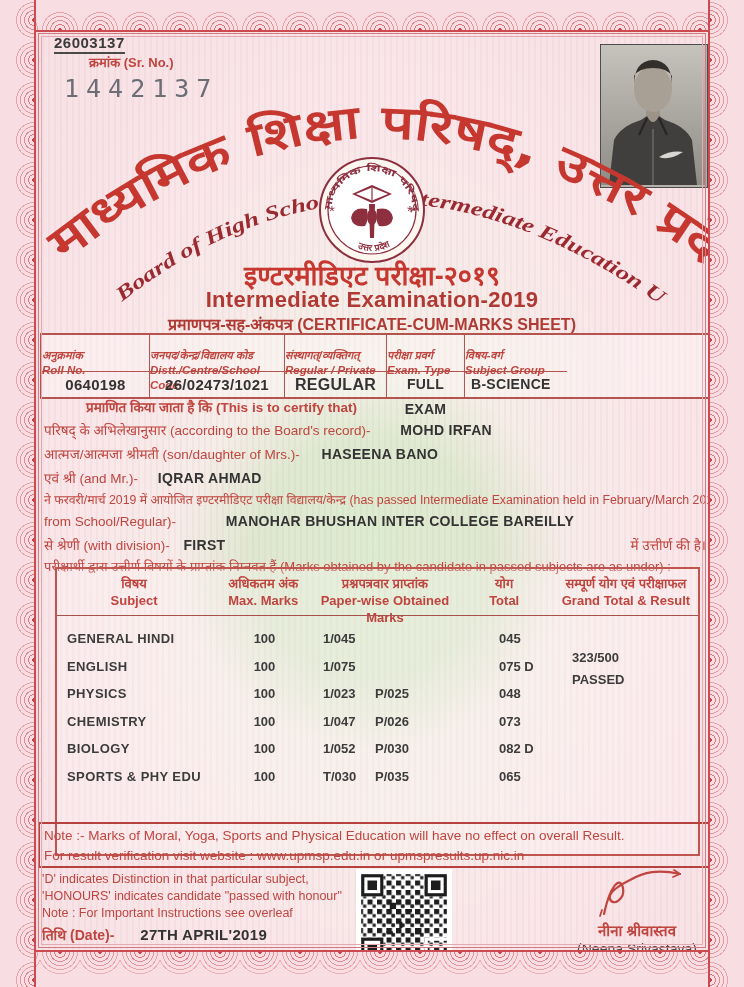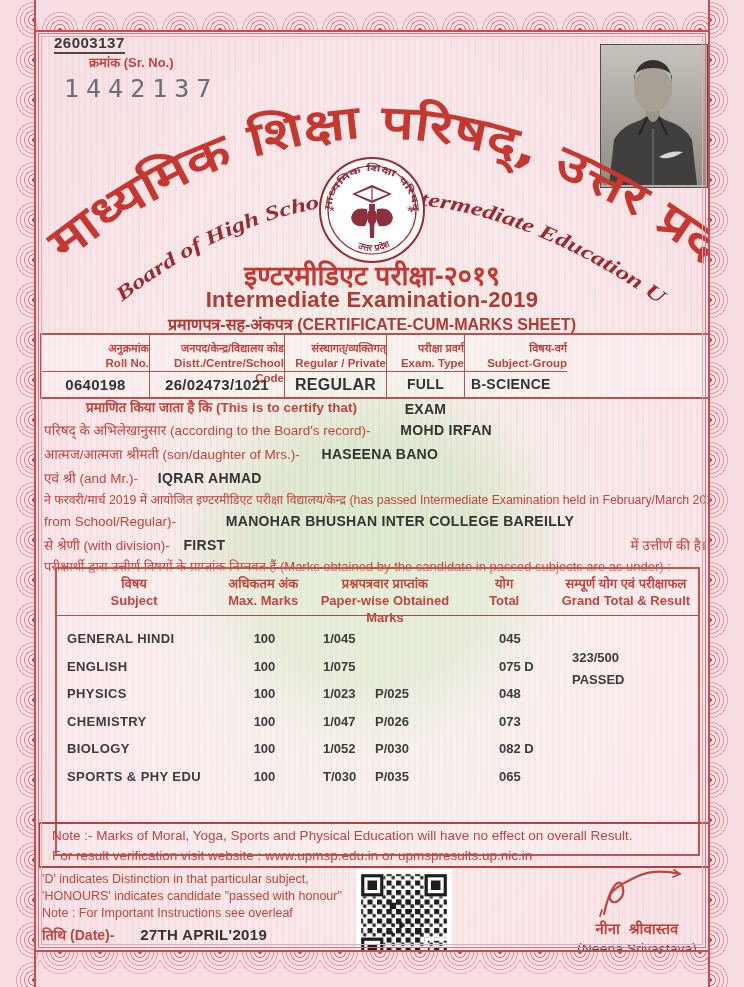--- a/index.html
+++ b/index.html
@@ -36,21 +36,21 @@
   .photo{left:600px;top:44px;width:106px;height:142px;border:1px solid #4c4c4c;background:#b5b2ab;}
   .arc-svg{left:0;top:0;width:744px;height:340px;}
   .exam-hi{left:0;top:256px;width:744px;text-align:center;font-size:27px;font-weight:bold;color:#c5372f;}
   .exam-en{left:0;top:287px;width:744px;text-align:center;font-size:22px;font-weight:bold;color:#b03a33;letter-spacing:.3px;}
   .doc-title{left:0;top:313px;width:744px;text-align:center;font-size:16px;font-weight:bold;color:#b03a33;}
   .emblem{left:317px;top:154px;width:110px;height:112px;}
   
   .info-table{left:40px;top:333px;width:671px;display:flex;border:2px solid #b5544f;background:rgba(255,252,252,.35);}
   .info-col{border-left:1px solid #b5544f;flex:0 0 auto;box-sizing:border-box;}
   .info-col:first-child{border-left:none;}
-  .info-head{height:37px;border-bottom:1px solid #b5544f;text-align:right;padding-top:6px;box-sizing:border-box;}
+  .info-head{height:37px;border-bottom:1px solid #b5544f;text-align:left;padding-top:13px;box-sizing:border-box;font-style:italic;}
   .info-head .hi{display:block;font-size:11px;font-weight:bold;color:#c0453f;line-height:15px;}
   .info-head .en{display:block;font-size:11.5px;font-weight:bold;color:#c0453f;line-height:15px;}
   .info-val{height:25px;text-align:center;font-size:15px;font-weight:bold;color:#333;line-height:25px;letter-spacing:.3px;}
   .cert-col .info-head{background:rgba(224,120,128,.38);}
   
   .cline{left:44px;width:662px;font-size:13.5px;white-space:nowrap;}
   .cline .lbl{color:#c0453f;}
   .cline .val{color:#333;font-weight:bold;font-size:14px;letter-spacing:.3px;}
   
   .marks-box{left:55px;top:567px;width:645px;height:289px;border:2px solid #c0554f;box-sizing:border-box;background:rgba(255,253,253,.25);}
@@ -63,32 +63,32 @@
   .m-rows{position:absolute;left:0;top:56px;right:0;}
   .m-row{display:flex;height:27.5px;line-height:27.5px;font-weight:bold;color:#3c3c3c;font-size:13px;}
   .m-row .c-sub{text-align:left;padding-left:10px;box-sizing:border-box;letter-spacing:.4px;}
   .m-row .c-max{text-align:center;}
   .m-row .c-pap{display:flex;}
   .m-row .p1{width:58px;padding-left:6px;box-sizing:border-box;}
   .m-row .p2{width:60px;}
   .m-row .c-tot{text-align:left;padding-left:42px;box-sizing:border-box;}
   .grand{position:absolute;left:515px;top:78px;font-weight:bold;color:#3c3c3c;font-size:13px;line-height:22px;}
   
-  .note-box{left:38px;top:822px;width:674px;height:46px;border:2px solid #b5423e;box-sizing:border-box;padding:2px 12px;}
+  .note-box{left:38px;top:822px;width:674px;height:46px;border:2px solid #b5423e;box-sizing:border-box;padding:2px 4px;}
   .note-box div{font-size:13.5px;color:#c0453f;line-height:20px;white-space:nowrap;}
   
   .foot-notes{left:42px;top:871px;width:320px;}
   .foot-notes div{font-size:12.5px;color:#c0453f;line-height:17px;white-space:nowrap;}
   .date-line{left:42px;top:925px;font-size:14px;font-weight:bold;white-space:nowrap;}
   .date-line .val{color:#333;font-size:15px;margin-left:22px;letter-spacing:.3px;}
   .place-line{left:42px;top:947px;font-size:14px;font-weight:bold;white-space:nowrap;color:#c0453f;}
   .place-line .val{font-size:15px;margin-left:4px;}
   .qr{left:356px;top:869px;width:92px;height:92px;background:#fff;padding:2px;}
   .sig-block{left:558px;top:866px;width:158px;text-align:center;}
-  .sig-name-hi{font-size:15px;font-weight:bold;color:#c0453f;line-height:18px;font-family:Liberation Mono, monospace;}
+  .sig-name-hi{font-size:15px;font-weight:bold;color:#c0453f;line-height:18px;}
   .sig-name-en{font-size:14px;color:#4a4a4a;line-height:18px;}
   .sig-desig{font-size:14px;color:#4a4a4a;line-height:18px;}
   .sig-desig .hi{color:#c0453f;font-weight:bold;}
 </style>
 </head>
 <body>
 
 <div class="page">
 
   <div class="band band-top"></div>

